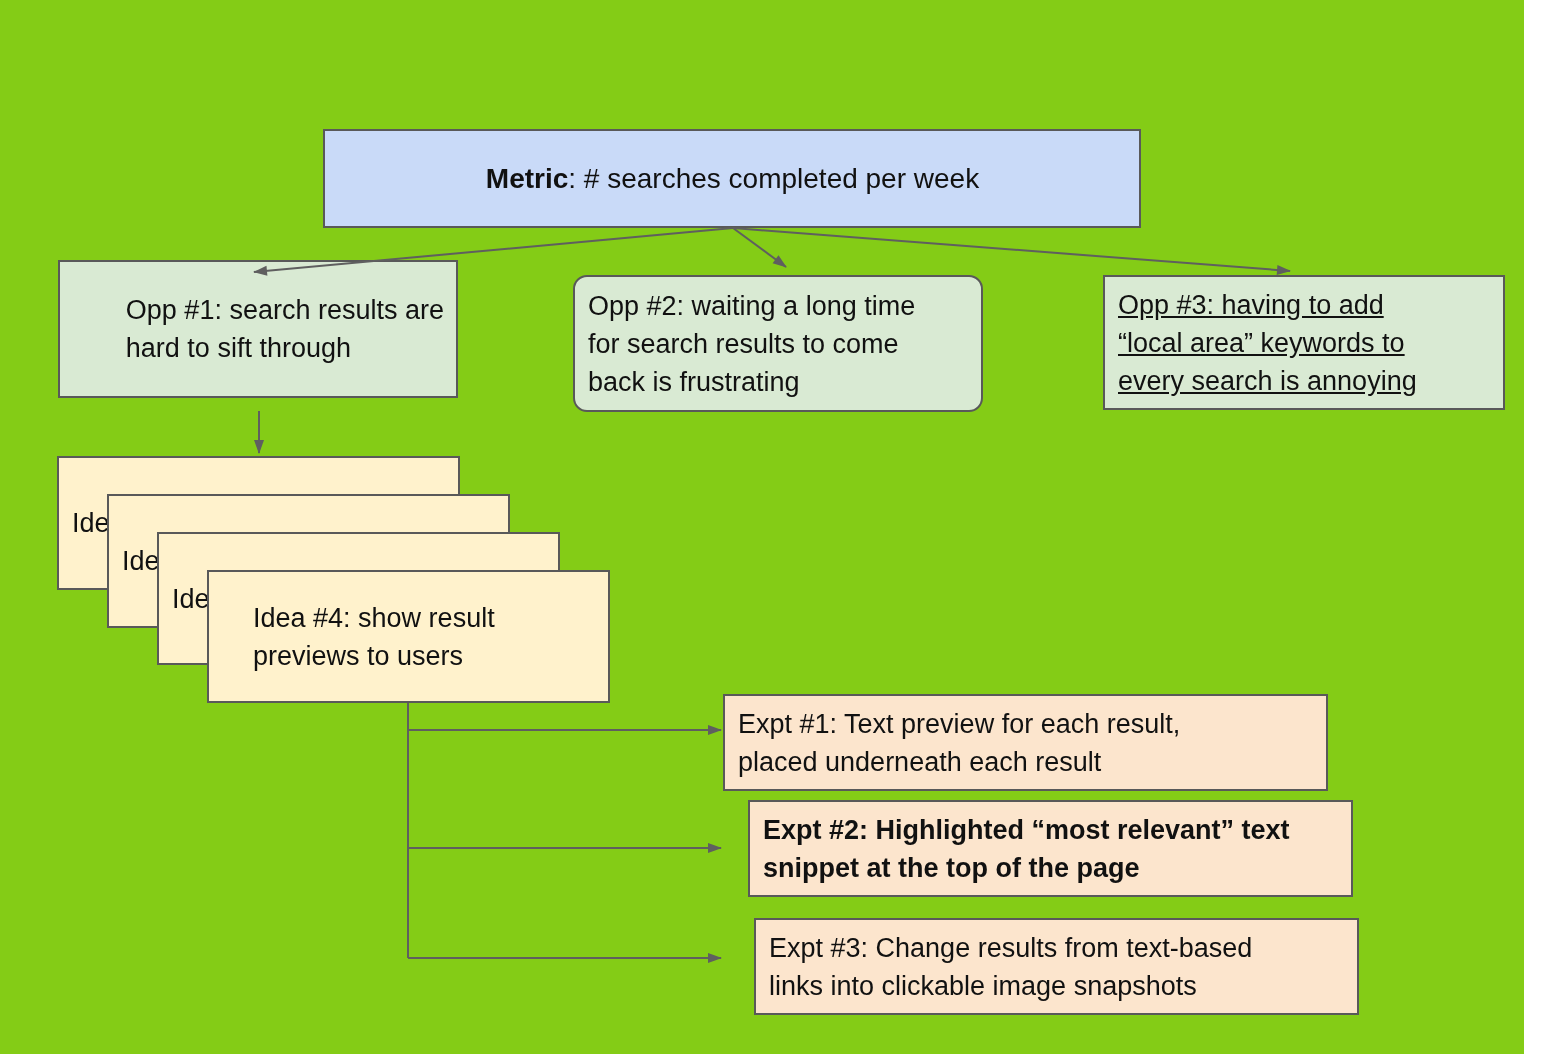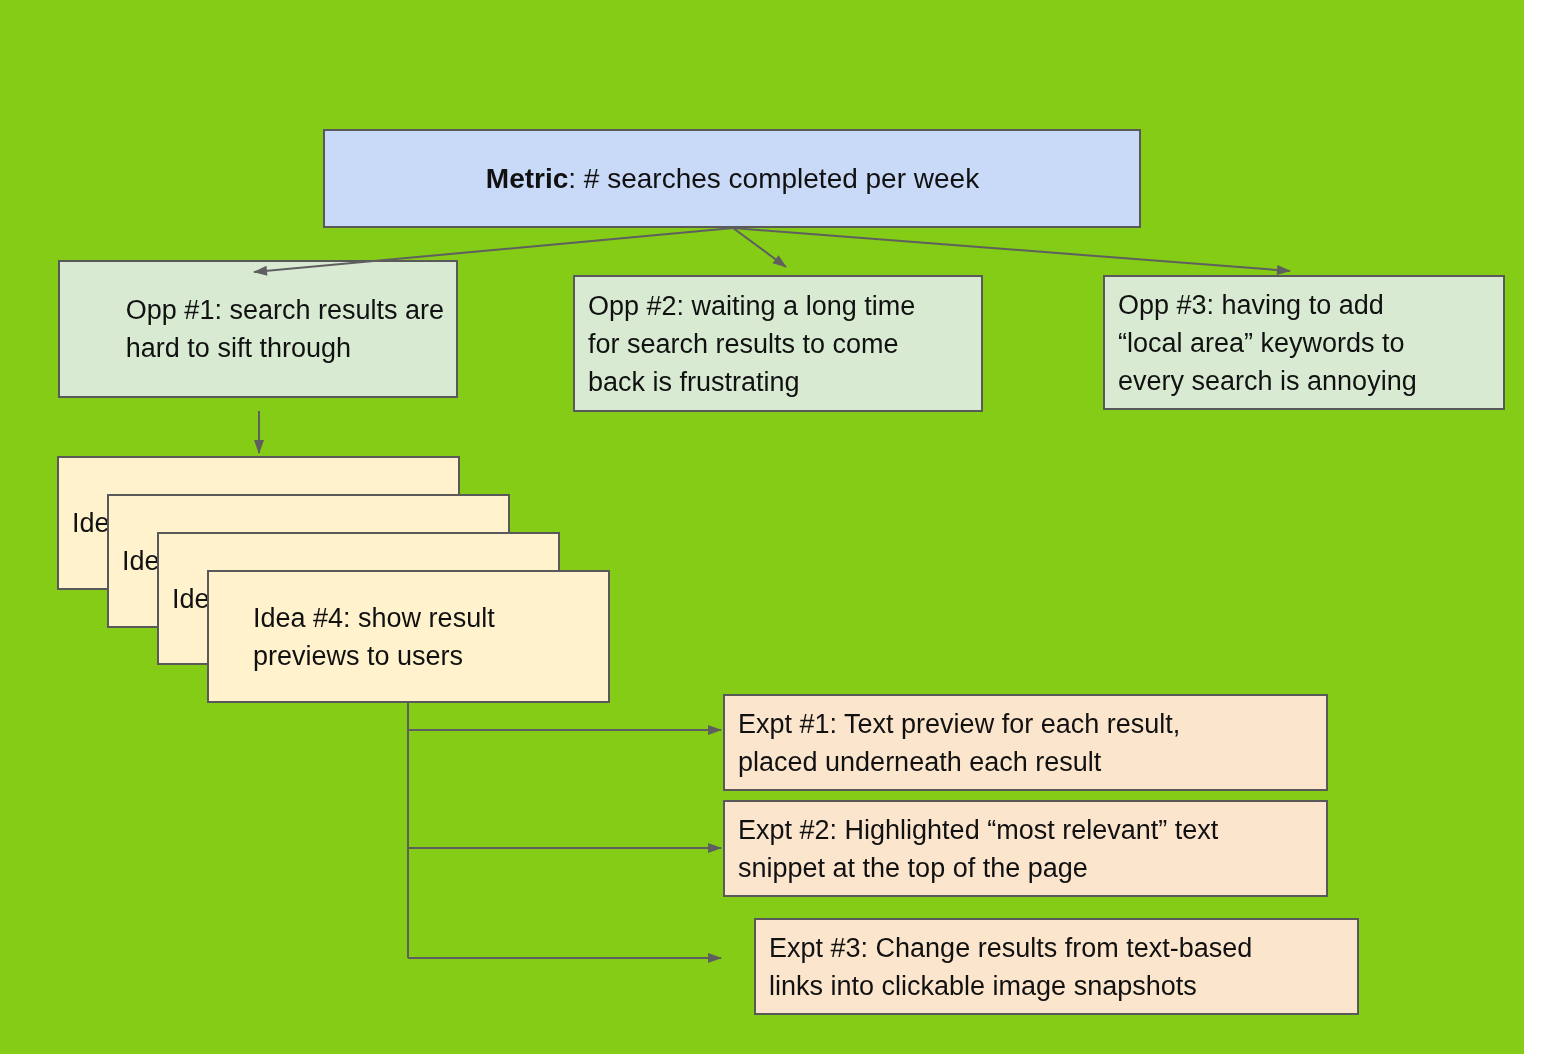--- a/index.html
+++ b/index.html
@@ -32,30 +32,30 @@
   }
   .metric {
     left: 323px; top: 129px; width: 818px; height: 99px;
     background: var(--metric_fill, #c9daf8);
     justify-content: center;
     font-size: 28px;
   }
   .metric .bold { font-weight: 700; }
   .opp { background: var(--opportunity_fill, #d9ead3); }
   .opp1 { left: 58px;   top: 260px; width: 400px; height: 138px; justify-content: flex-end; }
-  .opp2 { left: 573px;  top: 275px; width: 410px; height: 137px; }
-  .opp3 { left: 1103px; top: 275px; width: 402px; height: 135px; }
+  .opp2 { left: 573px;  top: 275px; width: 410px; height: 137px; border-radius: 14px; }
+  .opp3 { left: 1103px; top: 275px; width: 402px; height: 135px; text-decoration: underline; }
   .idea { background: var(--idea_fill, #fff2cc); }
   .idea1 { left: 57px;  top: 456px; width: 403px; height: 134px; }
   .idea2 { left: 107px; top: 494px; width: 403px; height: 134px; }
   .idea3 { left: 157px; top: 532px; width: 403px; height: 133px; }
   .idea4 { left: 207px; top: 570px; width: 403px; height: 133px; padding-left: 44px; }
   .expt { background: var(--experiment_fill, #fce5cd); }
   .expt1 { left: 723px; top: 682px; width: 605px; height: 97px; margin-top: 12px; }
-  .expt2 { left: 723px; top: 800px; width: 605px; height: 97px; }
+  .expt2 { left: 748px; top: 800px; width: 605px; height: 97px; font-weight: bold; }
   .expt3 { left: 723px; top: 918px; width: 605px; height: 97px; margin-left: 31px; }
   #connectors {
     position: absolute;
     left: 0; top: 0;
     width: 1556px; height: 1054px;
     pointer-events: none;
   }
   #connectors line, #connectors path.conn {
     stroke: var(--connector, #5f5f5f);
     stroke-width: 2;

